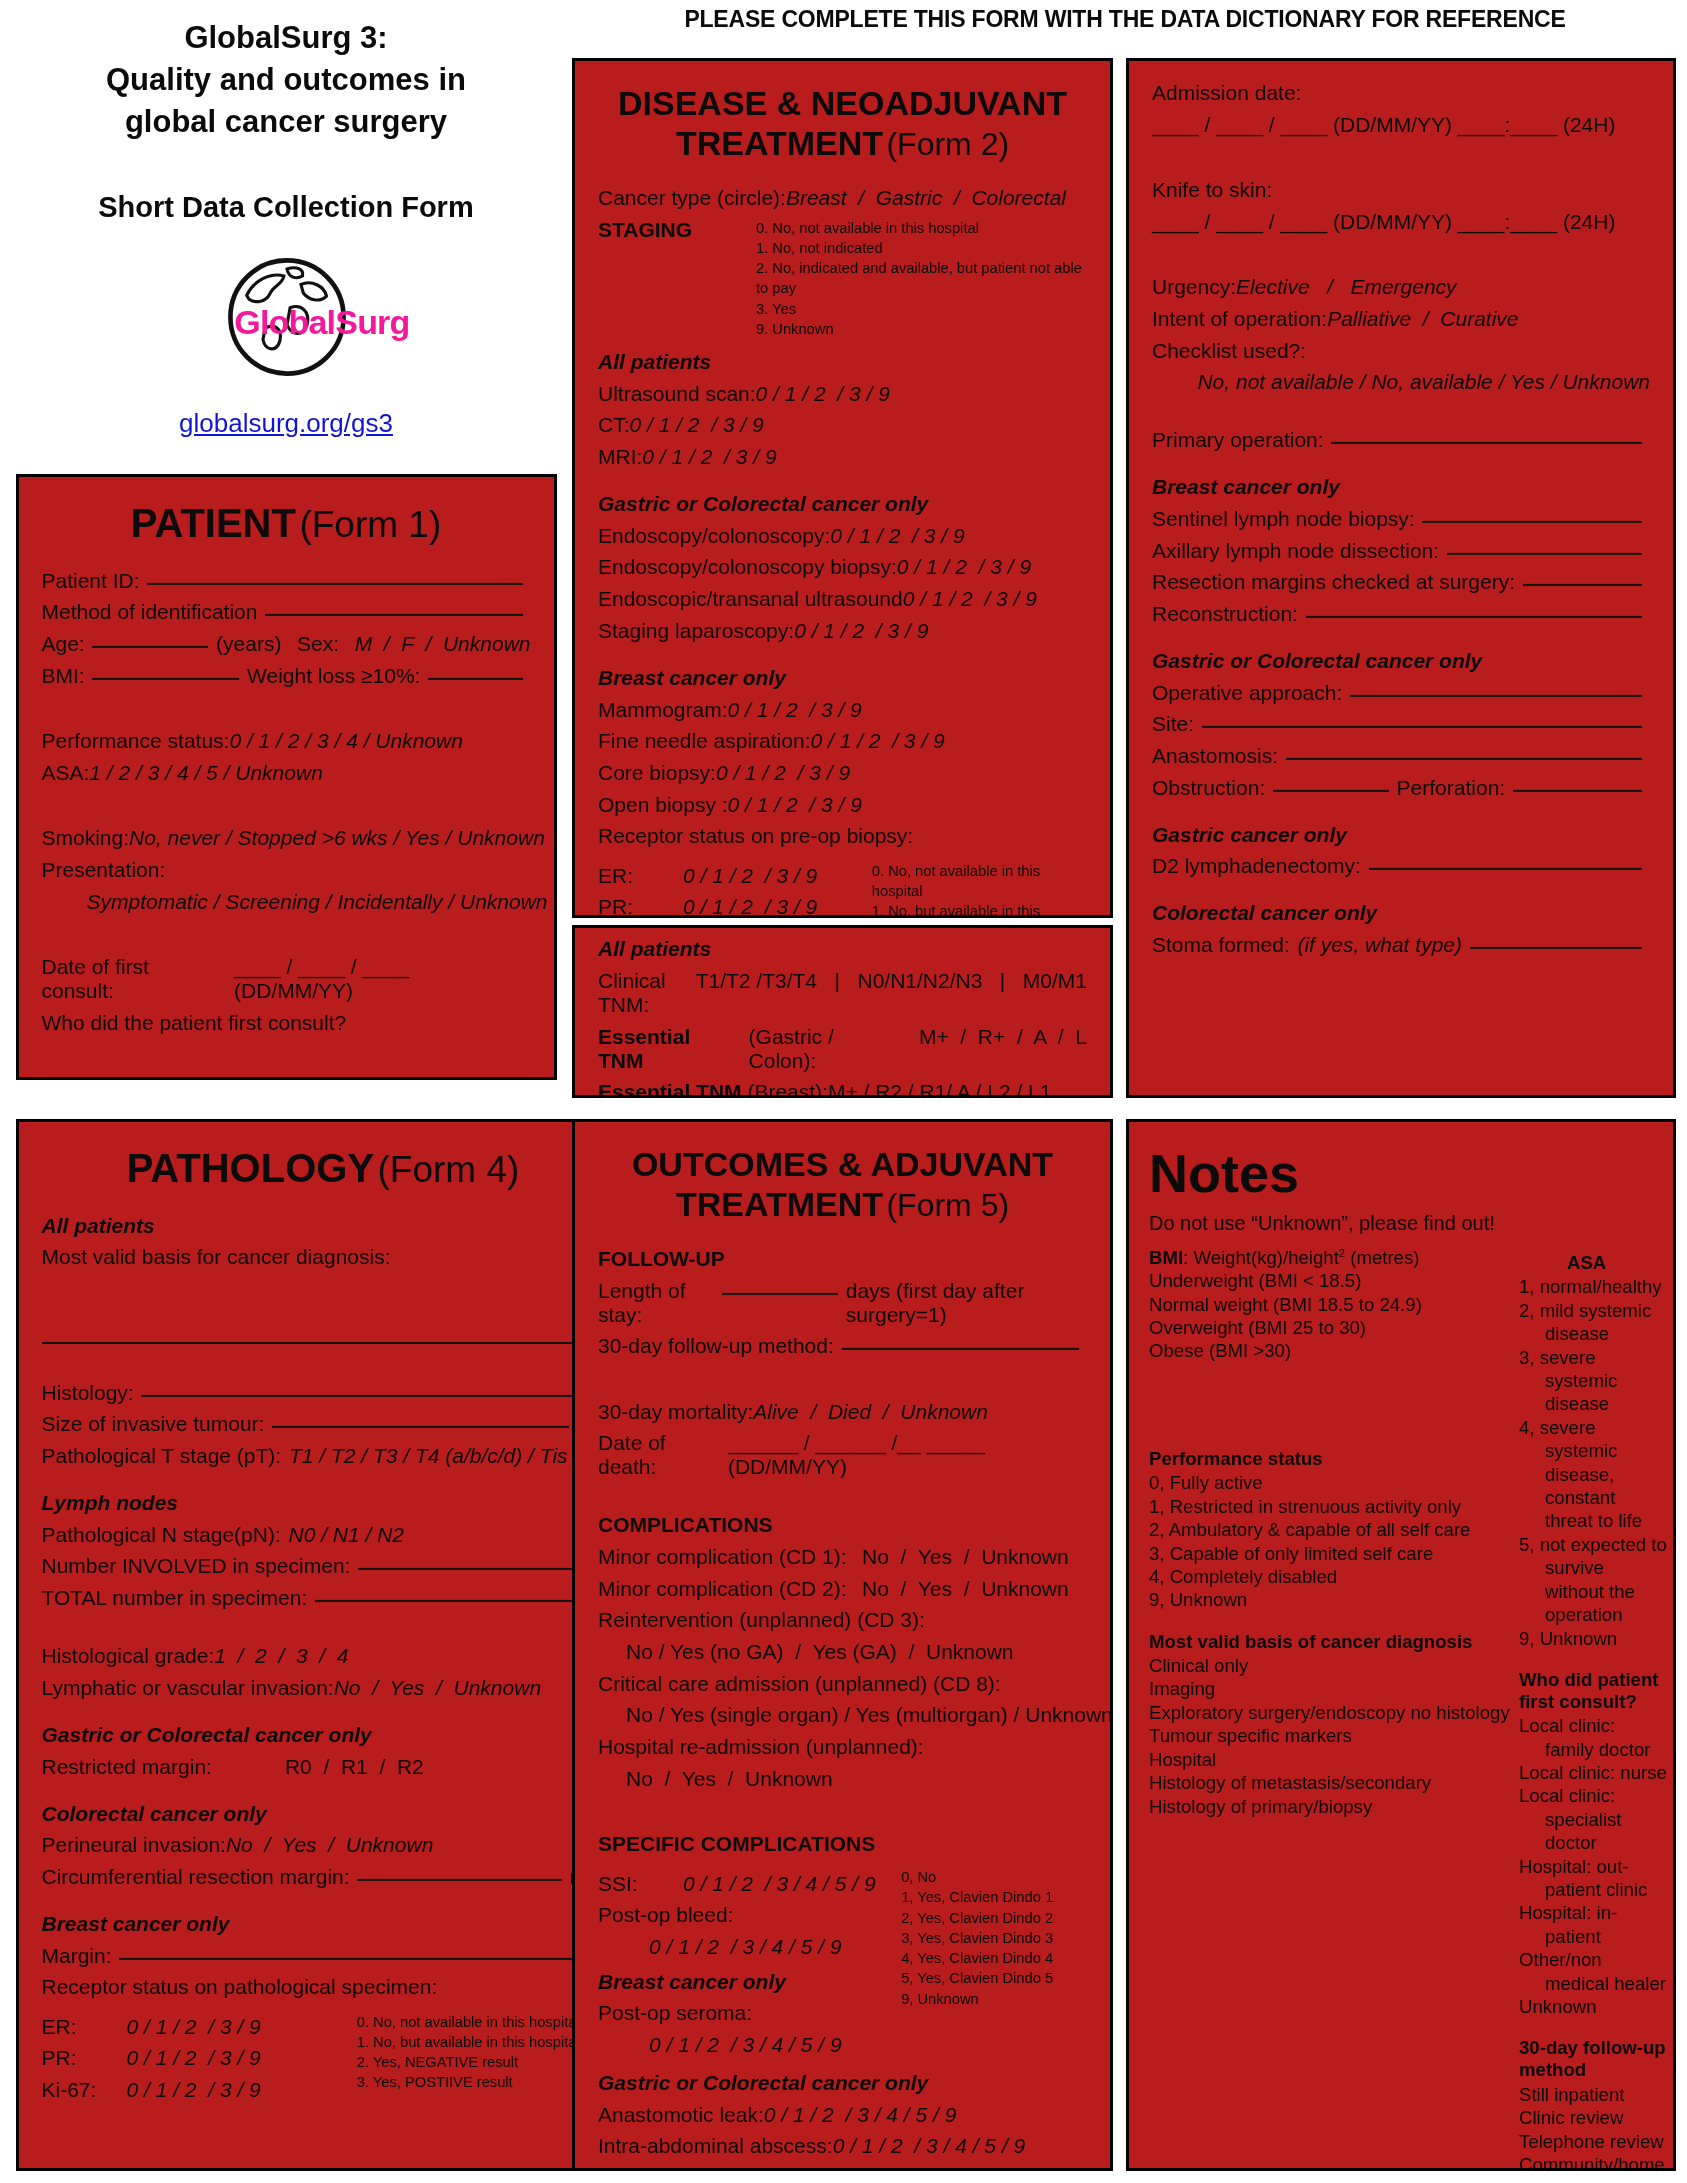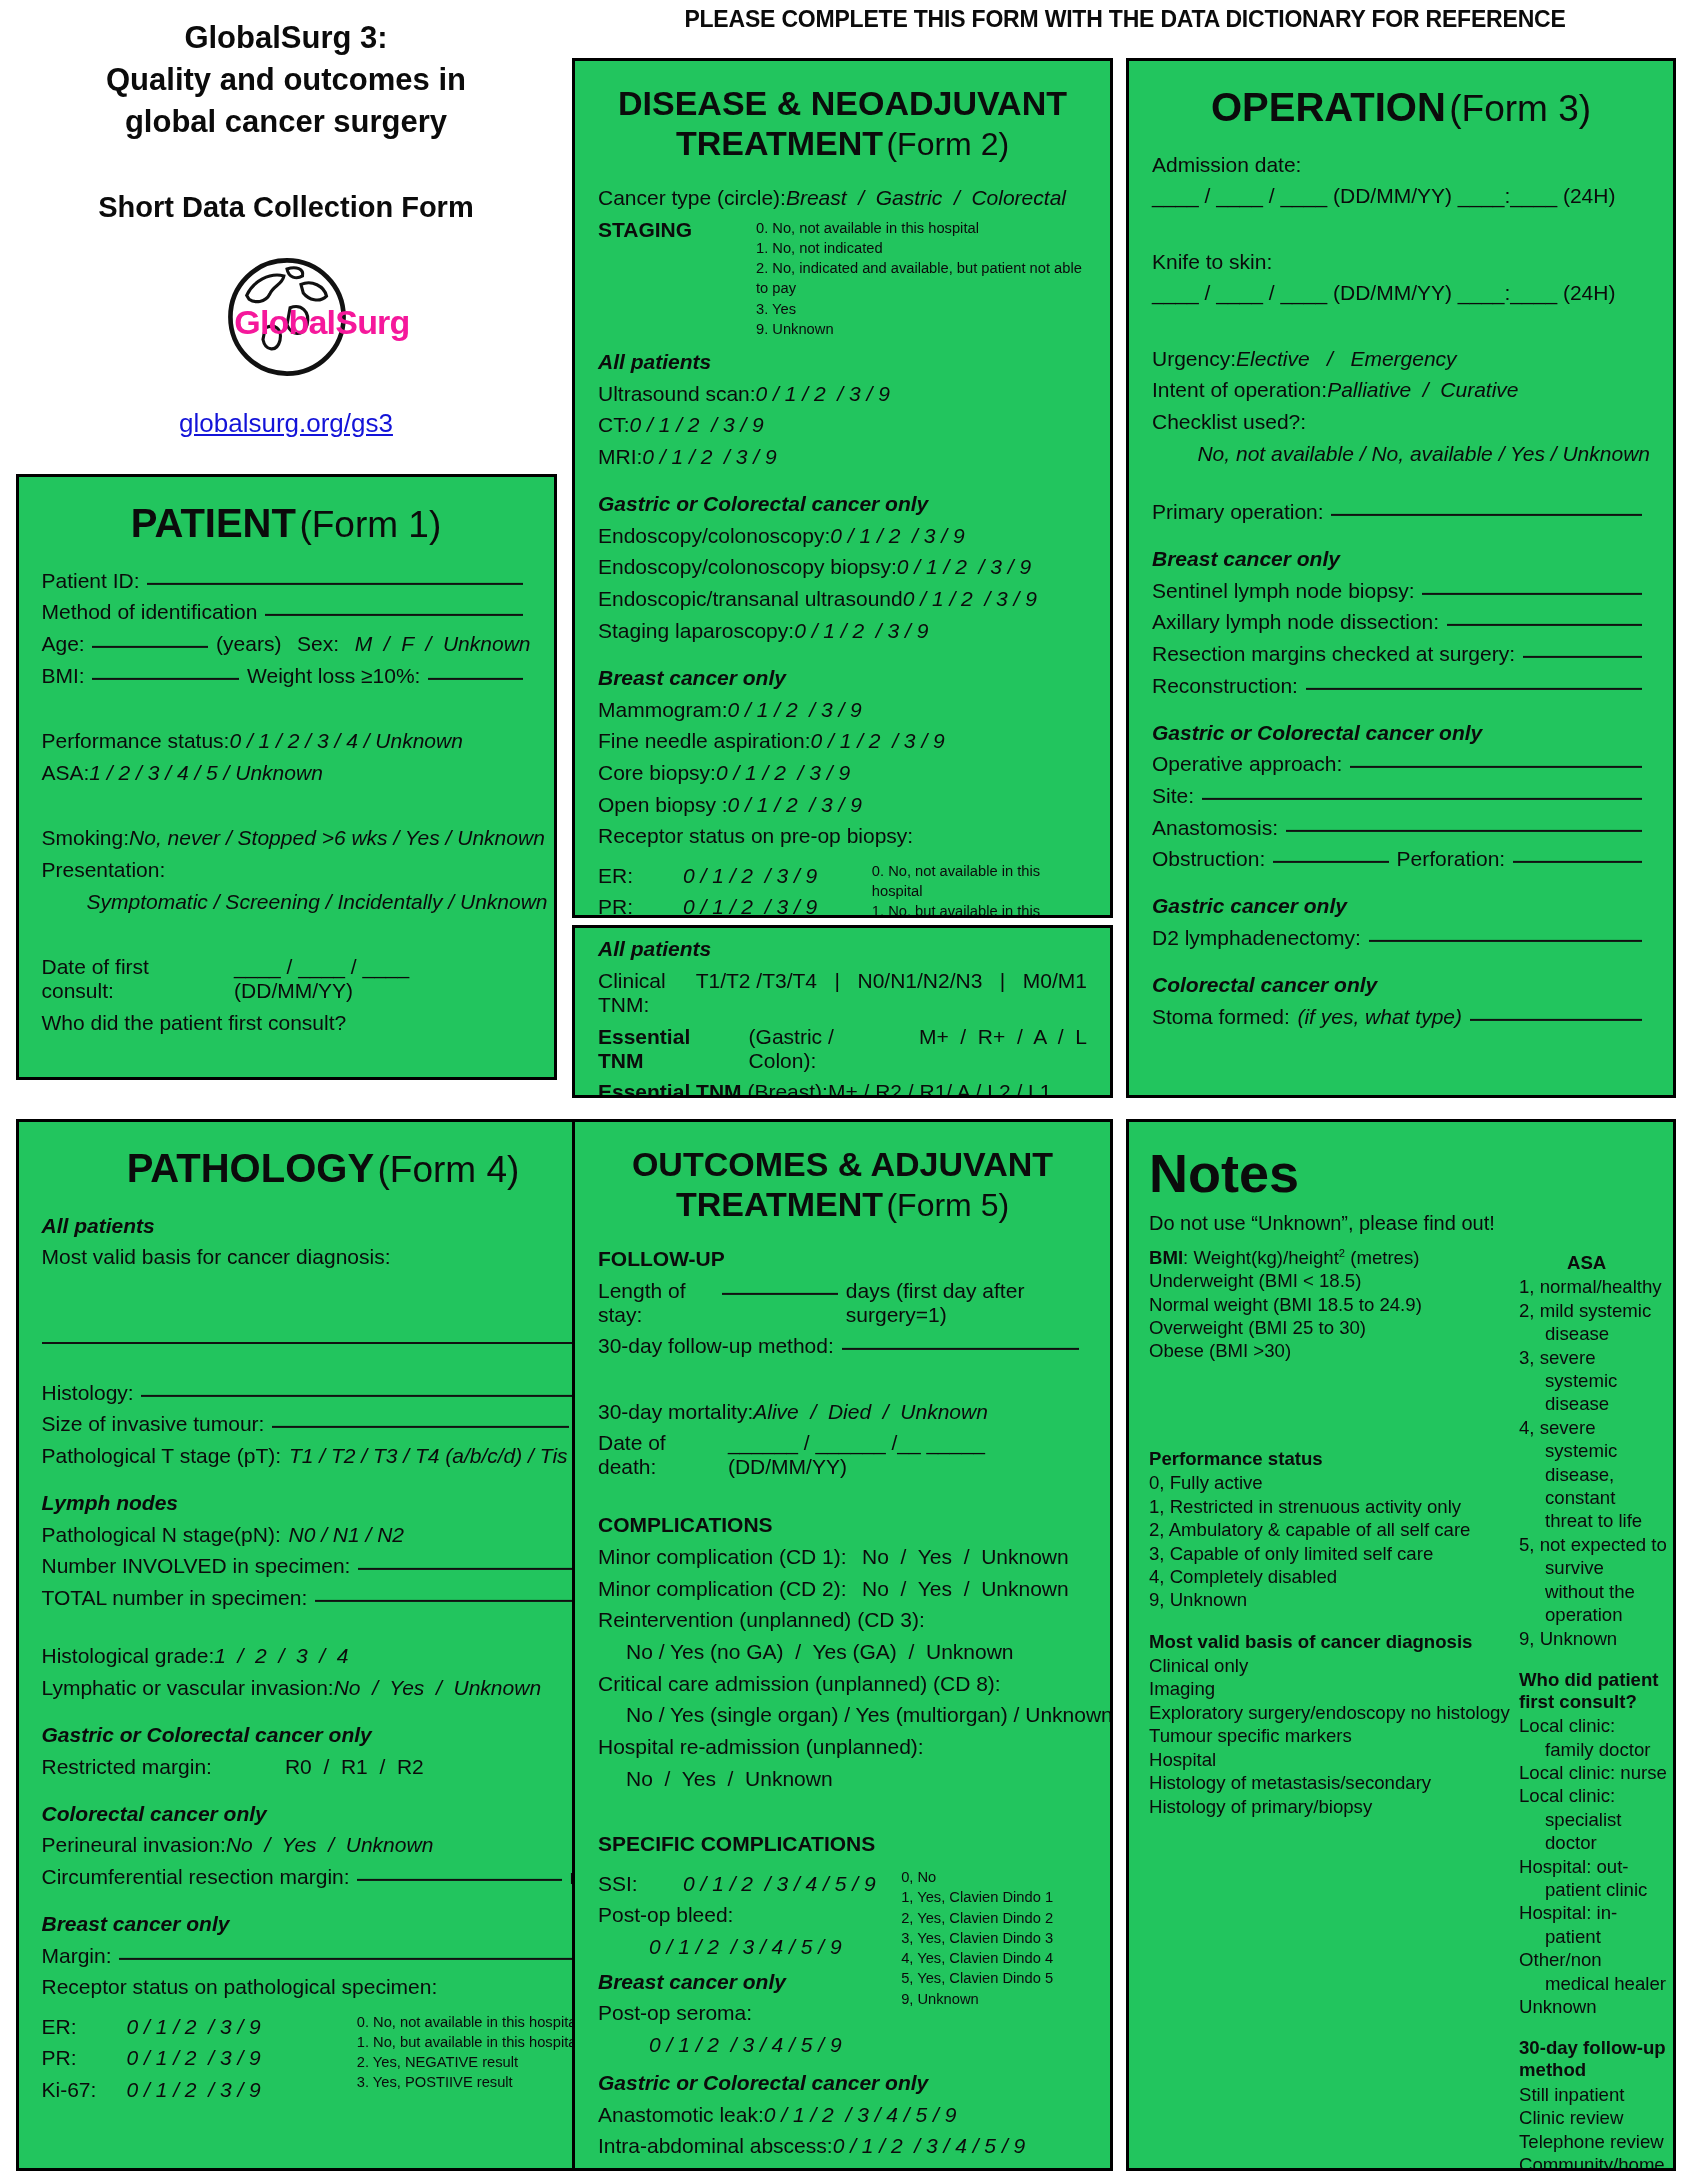--- a/index.html
+++ b/index.html
@@ -13,21 +13,21 @@
   .masthead{position:absolute;left:15.5px;top:17px;width:541px;text-align:center;}
   .mh-title{font-size:31px;font-weight:bold;line-height:1.35;}
   .mh-sub{margin-top:48px;font-size:29px;font-weight:bold;}
   .logo-wrap{position:relative;width:201px;height:133px;margin:31px auto 0;}
   .logo-wrap svg{position:absolute;left:39px;top:0;}
   .logo-text{position:absolute;left:-23px;right:-23px;top:48px;text-align:right;
     font-size:34px;font-weight:bold;color:#f5189b;letter-spacing:-0.8px;}
   .mh-link{margin-top:20px;font-size:26px;}
   .mh-link a{color:#1313d8;text-decoration:underline;cursor:pointer;}
   
-  .box{position:absolute;border:3.1px solid #000;background:#22c55e;box-sizing:border-box;
+  .box{position:absolute;border:3.1px solid #000;background:#b91c1c;box-sizing:border-box;
     padding:12.4px 23px;overflow:hidden;}
   #f1{left:15.5px;top:474px;width:541px;height:606px;}
   #f2a{left:572px;top:58px;width:541px;height:860px;}
   #f2b{left:572px;top:925px;width:541px;height:173px;padding-top:7.7px;}
   #f3{left:1126px;top:58px;width:550px;height:1040px;}
   #f4{left:15.5px;top:1119px;width:615px;height:1052px;}
   #f5{left:572px;top:1119px;width:541px;height:1052px;}
   #notes{left:1126px;top:1119px;width:550px;height:1052px;padding:15.5px 20px;}
   .ft{text-align:center;margin:9.3px 0 21.6px;line-height:1.2;}
   .ft .nm{font-weight:bold;font-size:40px;}
@@ -262,24 +262,20 @@
     <span>(Breast):</span></span>
     <span class="up" style="white-space:pre">M+ / R2 / R1/ A / L2 / L1</span>
   </div>
   <div class="row">
     <span>Neoadjuvant therapy:</span>
 
   </div>
 </div>
 
 <div class="box" id="f3">
-  <div class="ft">
-    <span class="nm">OPERATION</span>
-    <span class="tag"> <span>(Form 3)</span></span>
-  </div>
   <div class="row">
     <span>Admission date:</span>
   </div>
   <div class="row">
     <span>____ / ____ / ____ (DD/MM/YY) ____:____ (24H)</span>
   </div>
   <div class="g34"></div>
   <div class="row">
     <span>Knife to skin:</span>
   </div>

